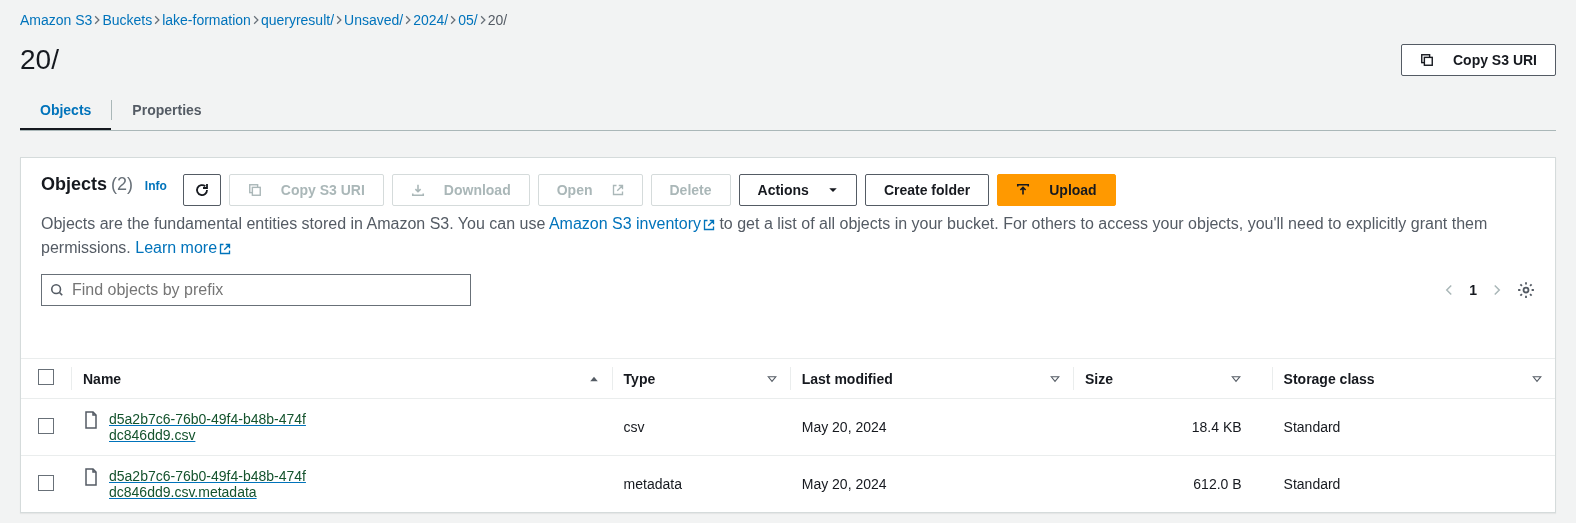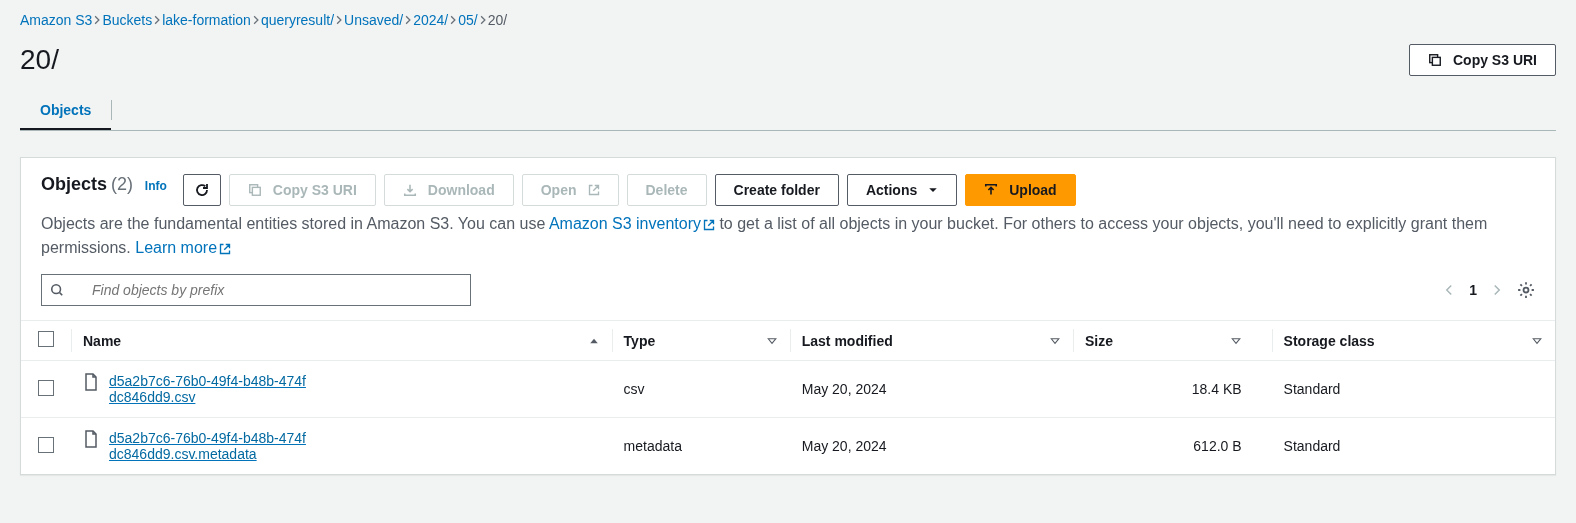--- a/index.html
+++ b/index.html
@@ -3,21 +3,21 @@
 <meta charset="utf-8">
 <style>
   * { box-sizing: border-box; }
   body {
     margin: 0;
     font-family: "Amazon Ember", "Helvetica Neue", Arial, sans-serif;
     font-size: 14px;
     background: #f2f3f3;
     color: #16191f;
   }
-  a { color: #0369a1; text-decoration: none; }
+  a { color: #14532d; text-decoration: none; }
 
   .page { padding: 10px 20px 20px 20px; }
 
   
   .breadcrumbs {
     display: flex;
     align-items: center;
     flex-wrap: wrap;
     font-size: 14px;
     padding: 2px 0 6px 0;
@@ -35,21 +35,21 @@
   }
   .title-row h1 {
     font-size: 28px;
     font-weight: 400;
     margin: 0;
     color: #16191f;
   }
   .btn {
     display: inline-flex;
     align-items: center;
-    gap: 11px;
+    gap: 19px;
     border: 1px solid #545b64;
     background: #fff;
     color: #16191f;
     padding: 6px 18px;
     font-size: 14px;
     font-weight: 700;
     cursor: pointer;
     border-radius: 2px;
     height: 32px;
   }
@@ -145,37 +145,35 @@
     width: 430px;
     height: 32px;
     padding: 0 8px;
     gap:6px;
     background:#fff;
   }
   .search-box input {
     border:none;
     outline:none;
     flex:1;
-    font-size:14px;
-    font-style: italic;
+    font-size:16px;
     color:#687078;
     background:transparent;
-    margin-left:20px;
   }
   .pager {
     display:flex;
     align-items:center;
     gap: 14px;
   }
   .pager .pg-btn { color:#aab7b8; display:inline-flex; cursor:default;}
   .pager .pg-num { font-weight:700; }
   .gear-btn { color:#545b64; cursor:pointer; display:inline-flex;}
 
   
-  table { width:100%; border-collapse: collapse; }
+  table { width:100%; border-collapse: collapse; margin-top: 38px; }
   thead th {
     text-align:left;
     font-size: 14px;
     font-weight:700;
     color:#16191f;
     padding: 10px 12px;
     border-top: 1px solid #eaeded;
     border-bottom: 1px solid #eaeded;
     position: relative;
   }
@@ -273,20 +271,21 @@
             <rect x="5" y="5" width="9" height="9" fill="#fff" stroke="currentColor" stroke-width="1.6"></rect>
           </svg>
         </span>
       <span>Copy S3 URI</span>
     </button>
   </div>
 
   <div class="tabs">
     <div class="tab active">Objects</div>
     <div class="tab-divider"></div>
+    <div class="tab">Properties</div>
   </div>
 
   <div class="panel">
     <div class="panel-header">
       <div class="panel-title-wrap">
         <span class="panel-title">Objects</span>
         <span class="panel-count">(2)</span>
         <span class="info-link">Info</span>
       </div>
       <div class="toolbar">
@@ -321,29 +320,29 @@
           <span>
               <svg width="12" height="12" viewBox="0 0 16 16">
                 <path d="M6 2H2v12h12v-4M9 2h5v5M14 2L7 9" fill="none" stroke="currentColor" stroke-width="1.8"></path>
               </svg>
             </span>
         </button>
         <button class="btn disabled">
           <span>Delete</span>
         </button>
         <button class="btn">
-          <span>Create folder</span>
-        </button>
-        <button class="btn">
           <span>Actions</span>
           <span>
               <svg width="10" height="10" viewBox="0 0 16 16">
                 <path d="M2 5l6 6 6-6" fill="currentColor"></path>
               </svg>
             </span>
+        </button>
+        <button class="btn">
+          <span>Create folder</span>
         </button>
         <button class="btn primary">
           <span>
               <svg width="14" height="14" viewBox="0 0 16 16">
                 <path d="M8 13V5M5 8l3-3 3 3" fill="none" stroke="currentColor" stroke-width="1.8"></path>
                 <path d="M2 4V2h12v2" fill="none" stroke="currentColor" stroke-width="1.8"></path>
               </svg>
             </span>
           <span>Upload</span>
         </button>

